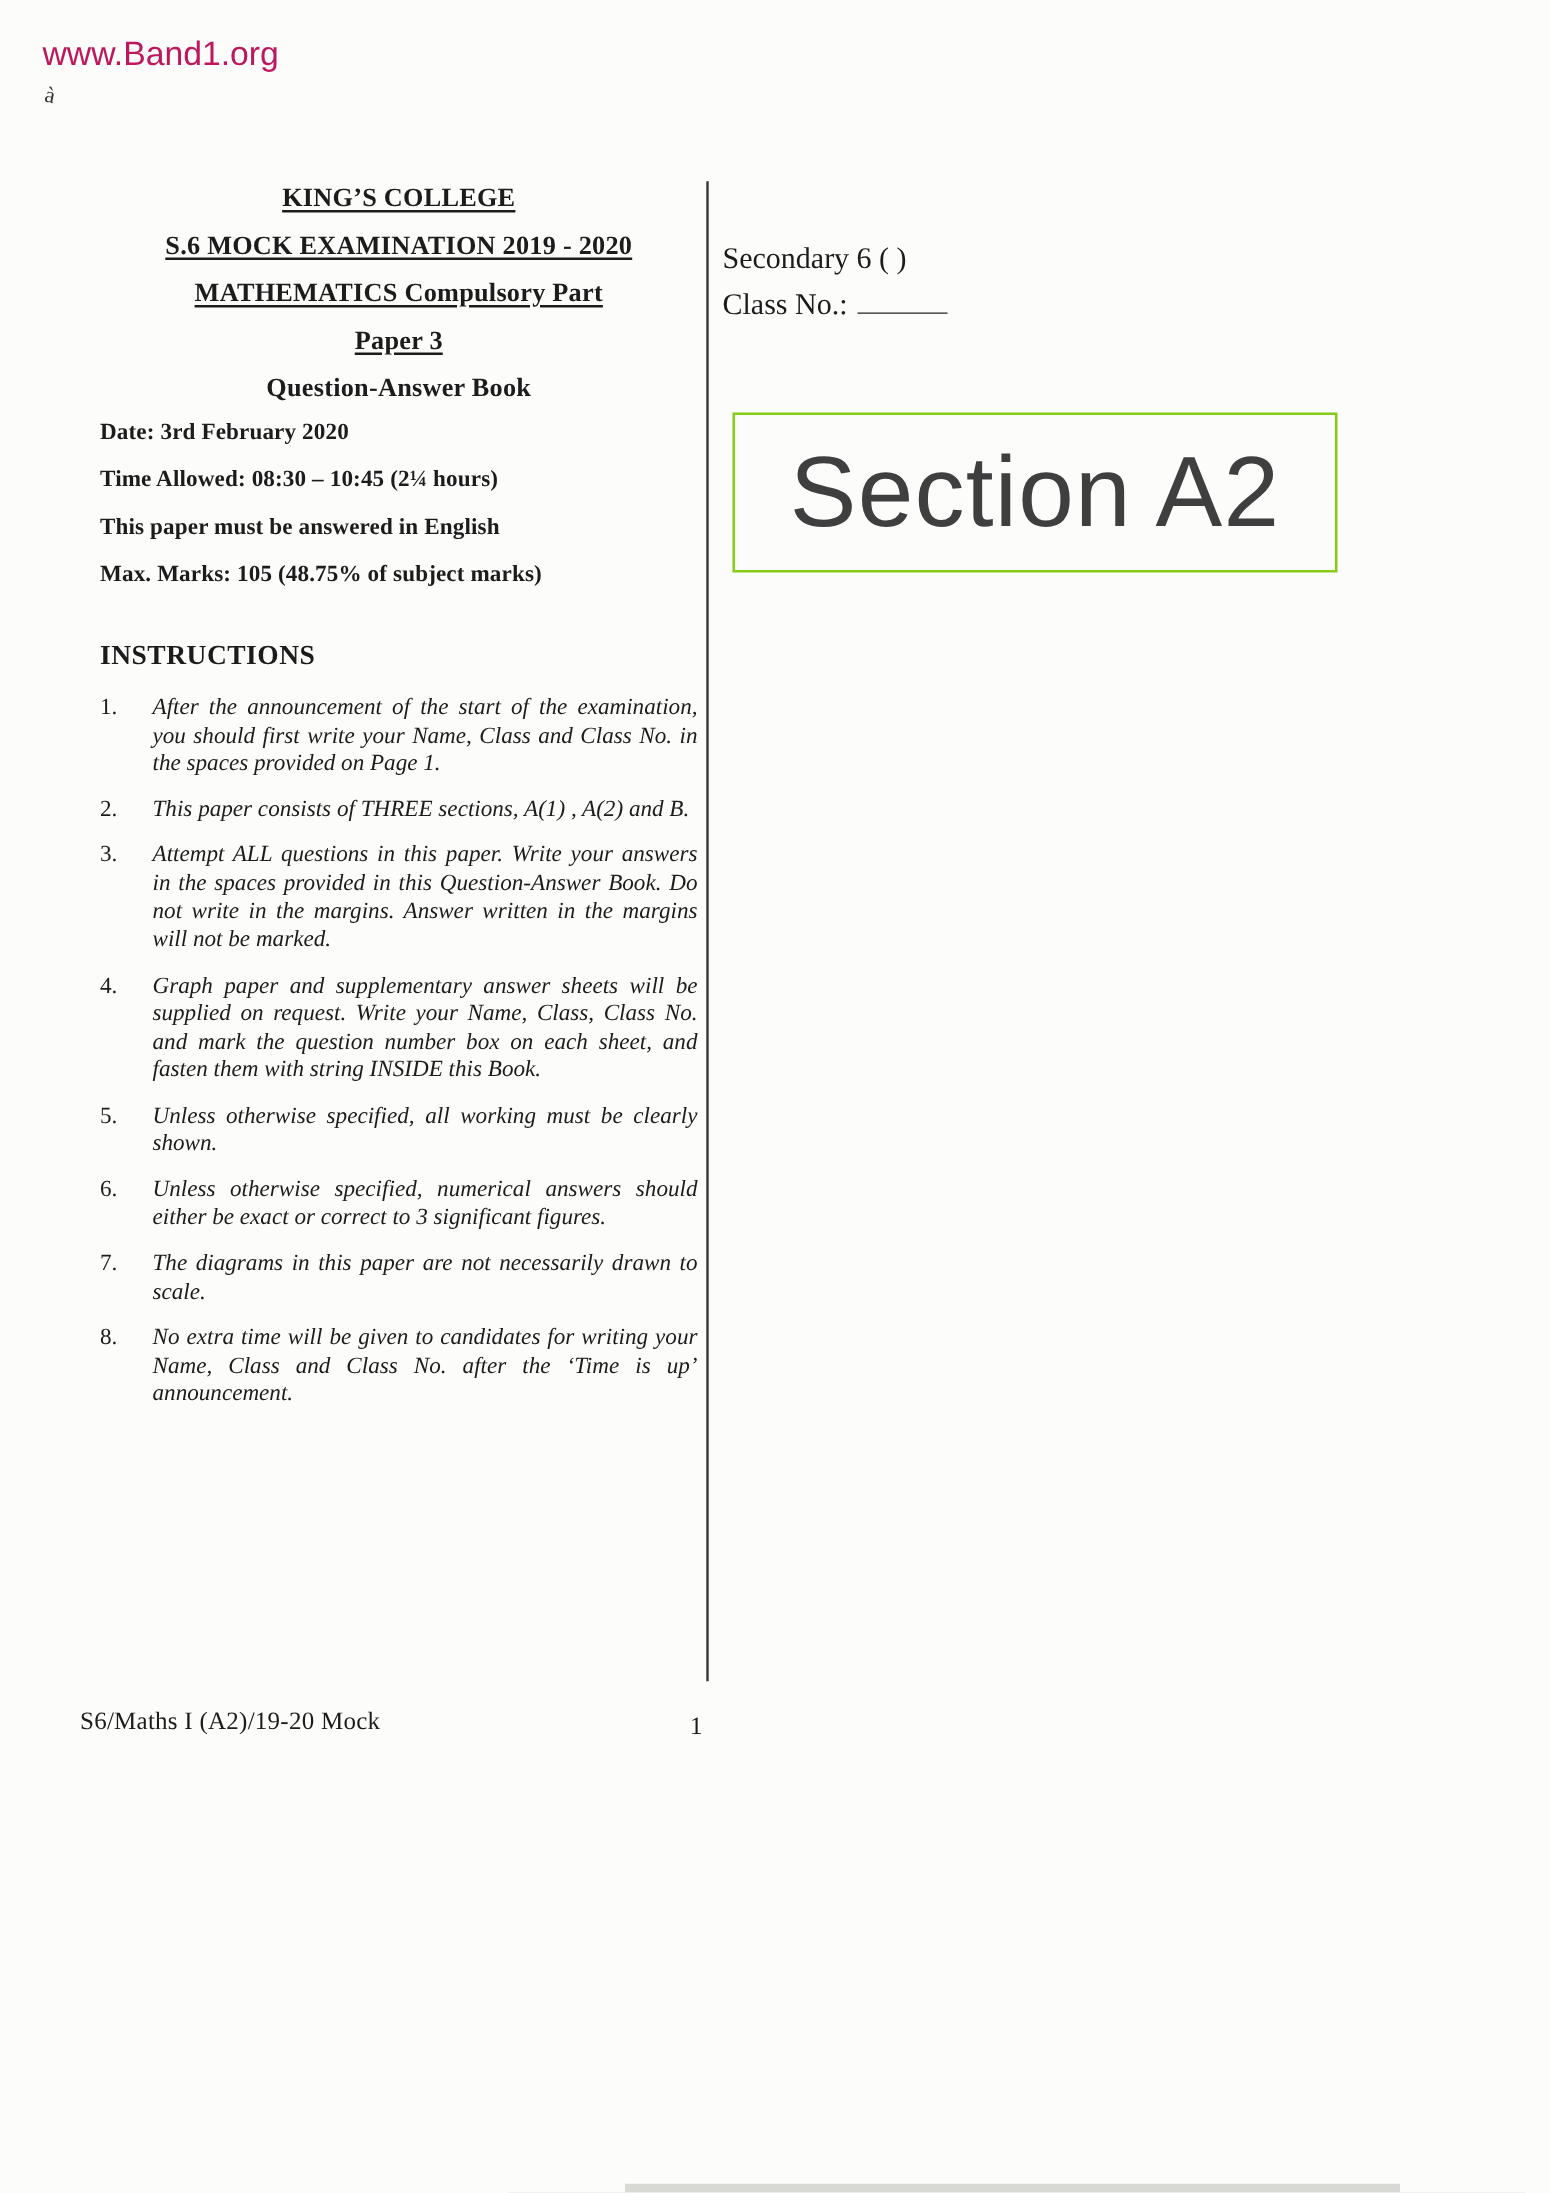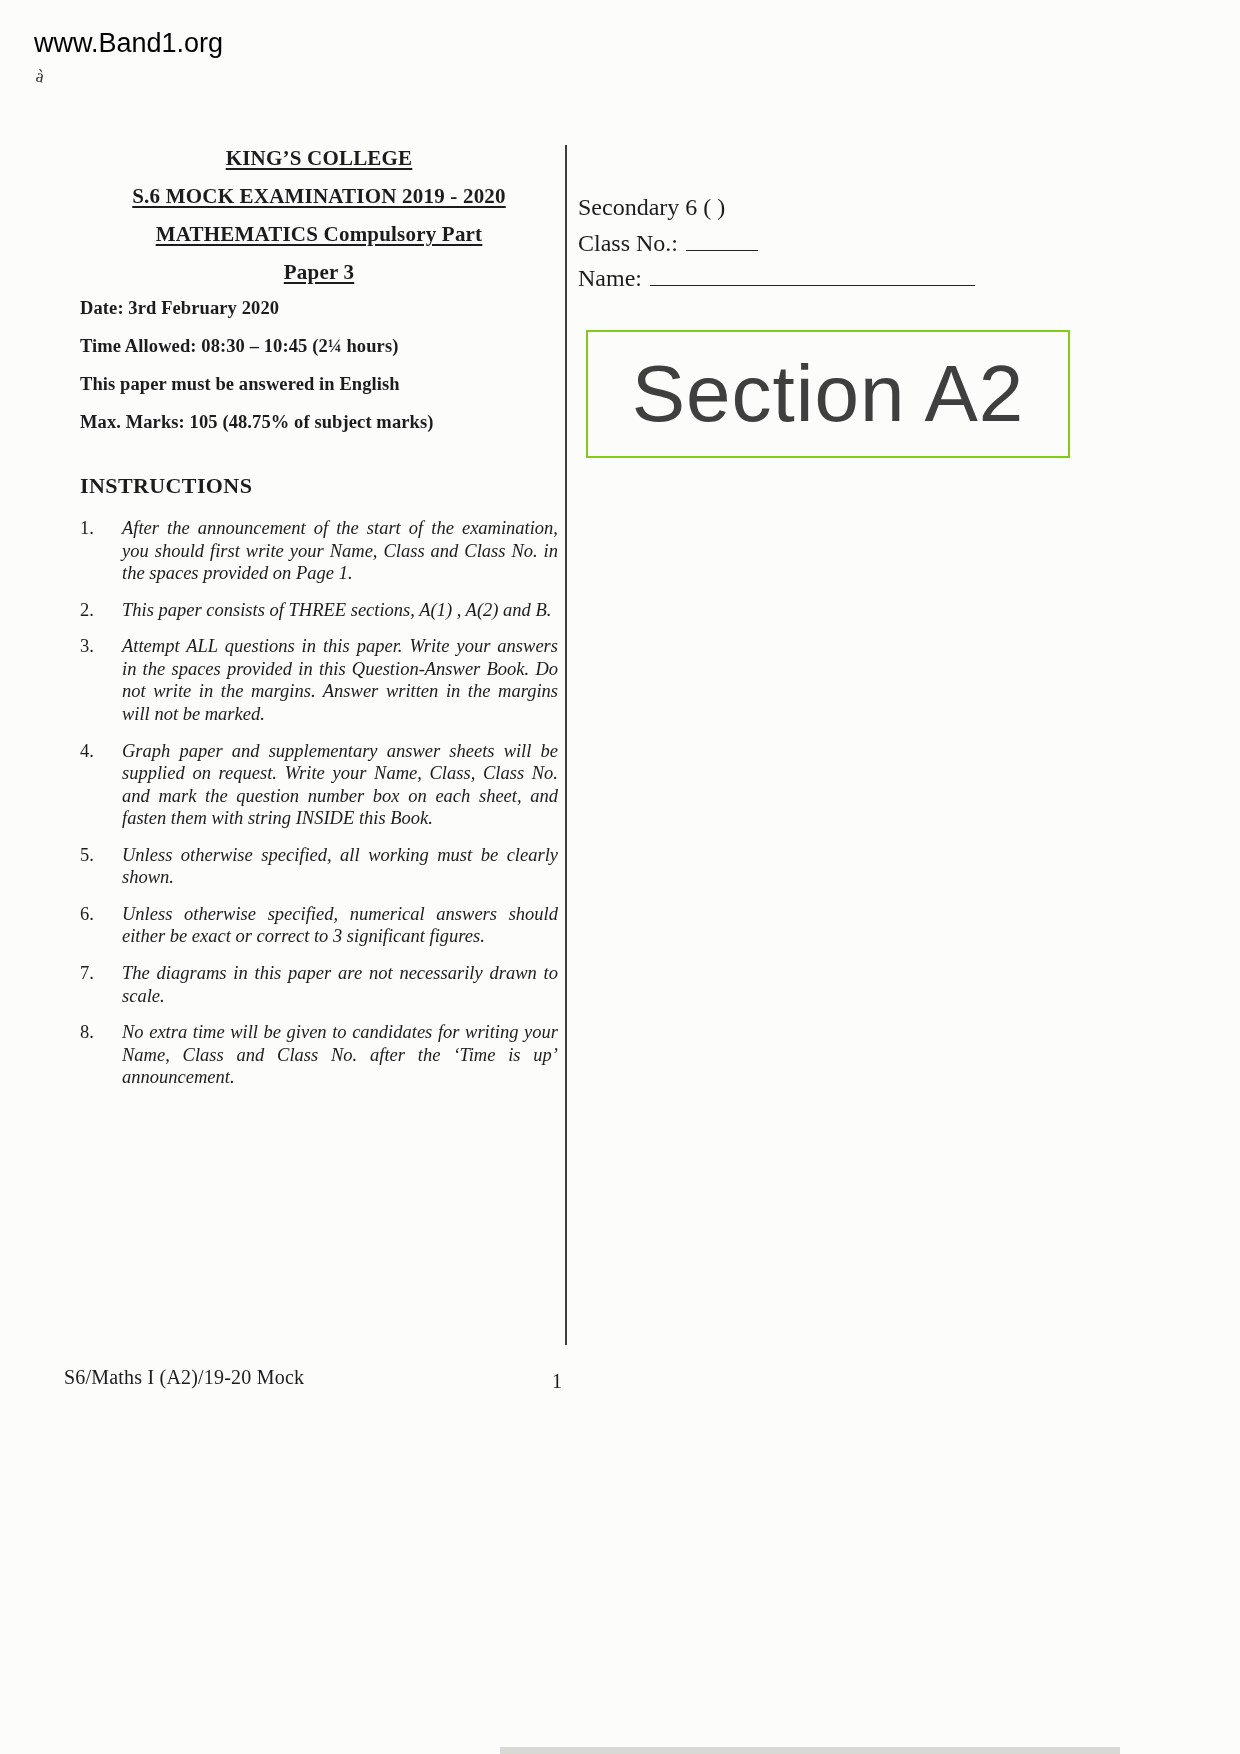--- a/index.html
+++ b/index.html
@@ -16,21 +16,21 @@
     font-family: "Liberation Serif", serif;
     color: #1c1c1c;
     overflow: hidden;
   }
   .watermark {
     position: absolute;
     left: 34px;
     top: 28px;
     font-family: "Liberation Sans", sans-serif;
     font-size: 27px;
-    color: #000000;
+    color: #be185d;
   }
   .scan-artifact {
     position: absolute;
     left: 36px;
     top: 66px;
     font-size: 18px;
     color: #333;
     transform: rotate(12deg);
   }
   
@@ -172,20 +172,21 @@
 
   <div class="watermark">www.Band1.org</div>
   <div class="scan-artifact">à</div>
 
   <div class="left-col">
     <div class="title-block">
       <div class="title-line underlined">KING’S COLLEGE</div>
       <div class="title-line underlined">S.6 MOCK EXAMINATION 2019 - 2020</div>
       <div class="title-line underlined">MATHEMATICS Compulsory Part</div>
       <div class="title-line underlined">Paper 3</div>
+      <div class="title-line">Question-Answer Book</div>
     </div>
 
     <div class="details">
       <div class="detail-line">Date: 3rd February 2020</div>
       <div class="detail-line">Time Allowed: 08:30 – 10:45 (2¼ hours)</div>
       <div class="detail-line">This paper must be answered in English</div>
       <div class="detail-line">Max. Marks: 105 (48.75% of subject marks)</div>
     </div>
 
     <div class="instructions-title">INSTRUCTIONS</div>
@@ -226,23 +227,20 @@
     </div>
   </div>
 
   <div class="v-divider"></div>
 
   <div class="student-info">
     <div class="student-line">Secondary 6 ( )</div>
     <div class="student-line">
       <span>Class No.:</span><span class="blank-short"></span>
     </div>
-    <div class="student-line">
-      <span>Name:</span><span class="blank-long"></span>
-    </div>
   </div>
 
   <div class="section-box">
     <span class="section-box-label">Section A2</span>
   </div>
 
   <div class="footer-left">S6/Maths I (A2)/19-20 Mock</div>
   <div class="page-number">1</div>
 
   <div class="bottom-strip"></div>

